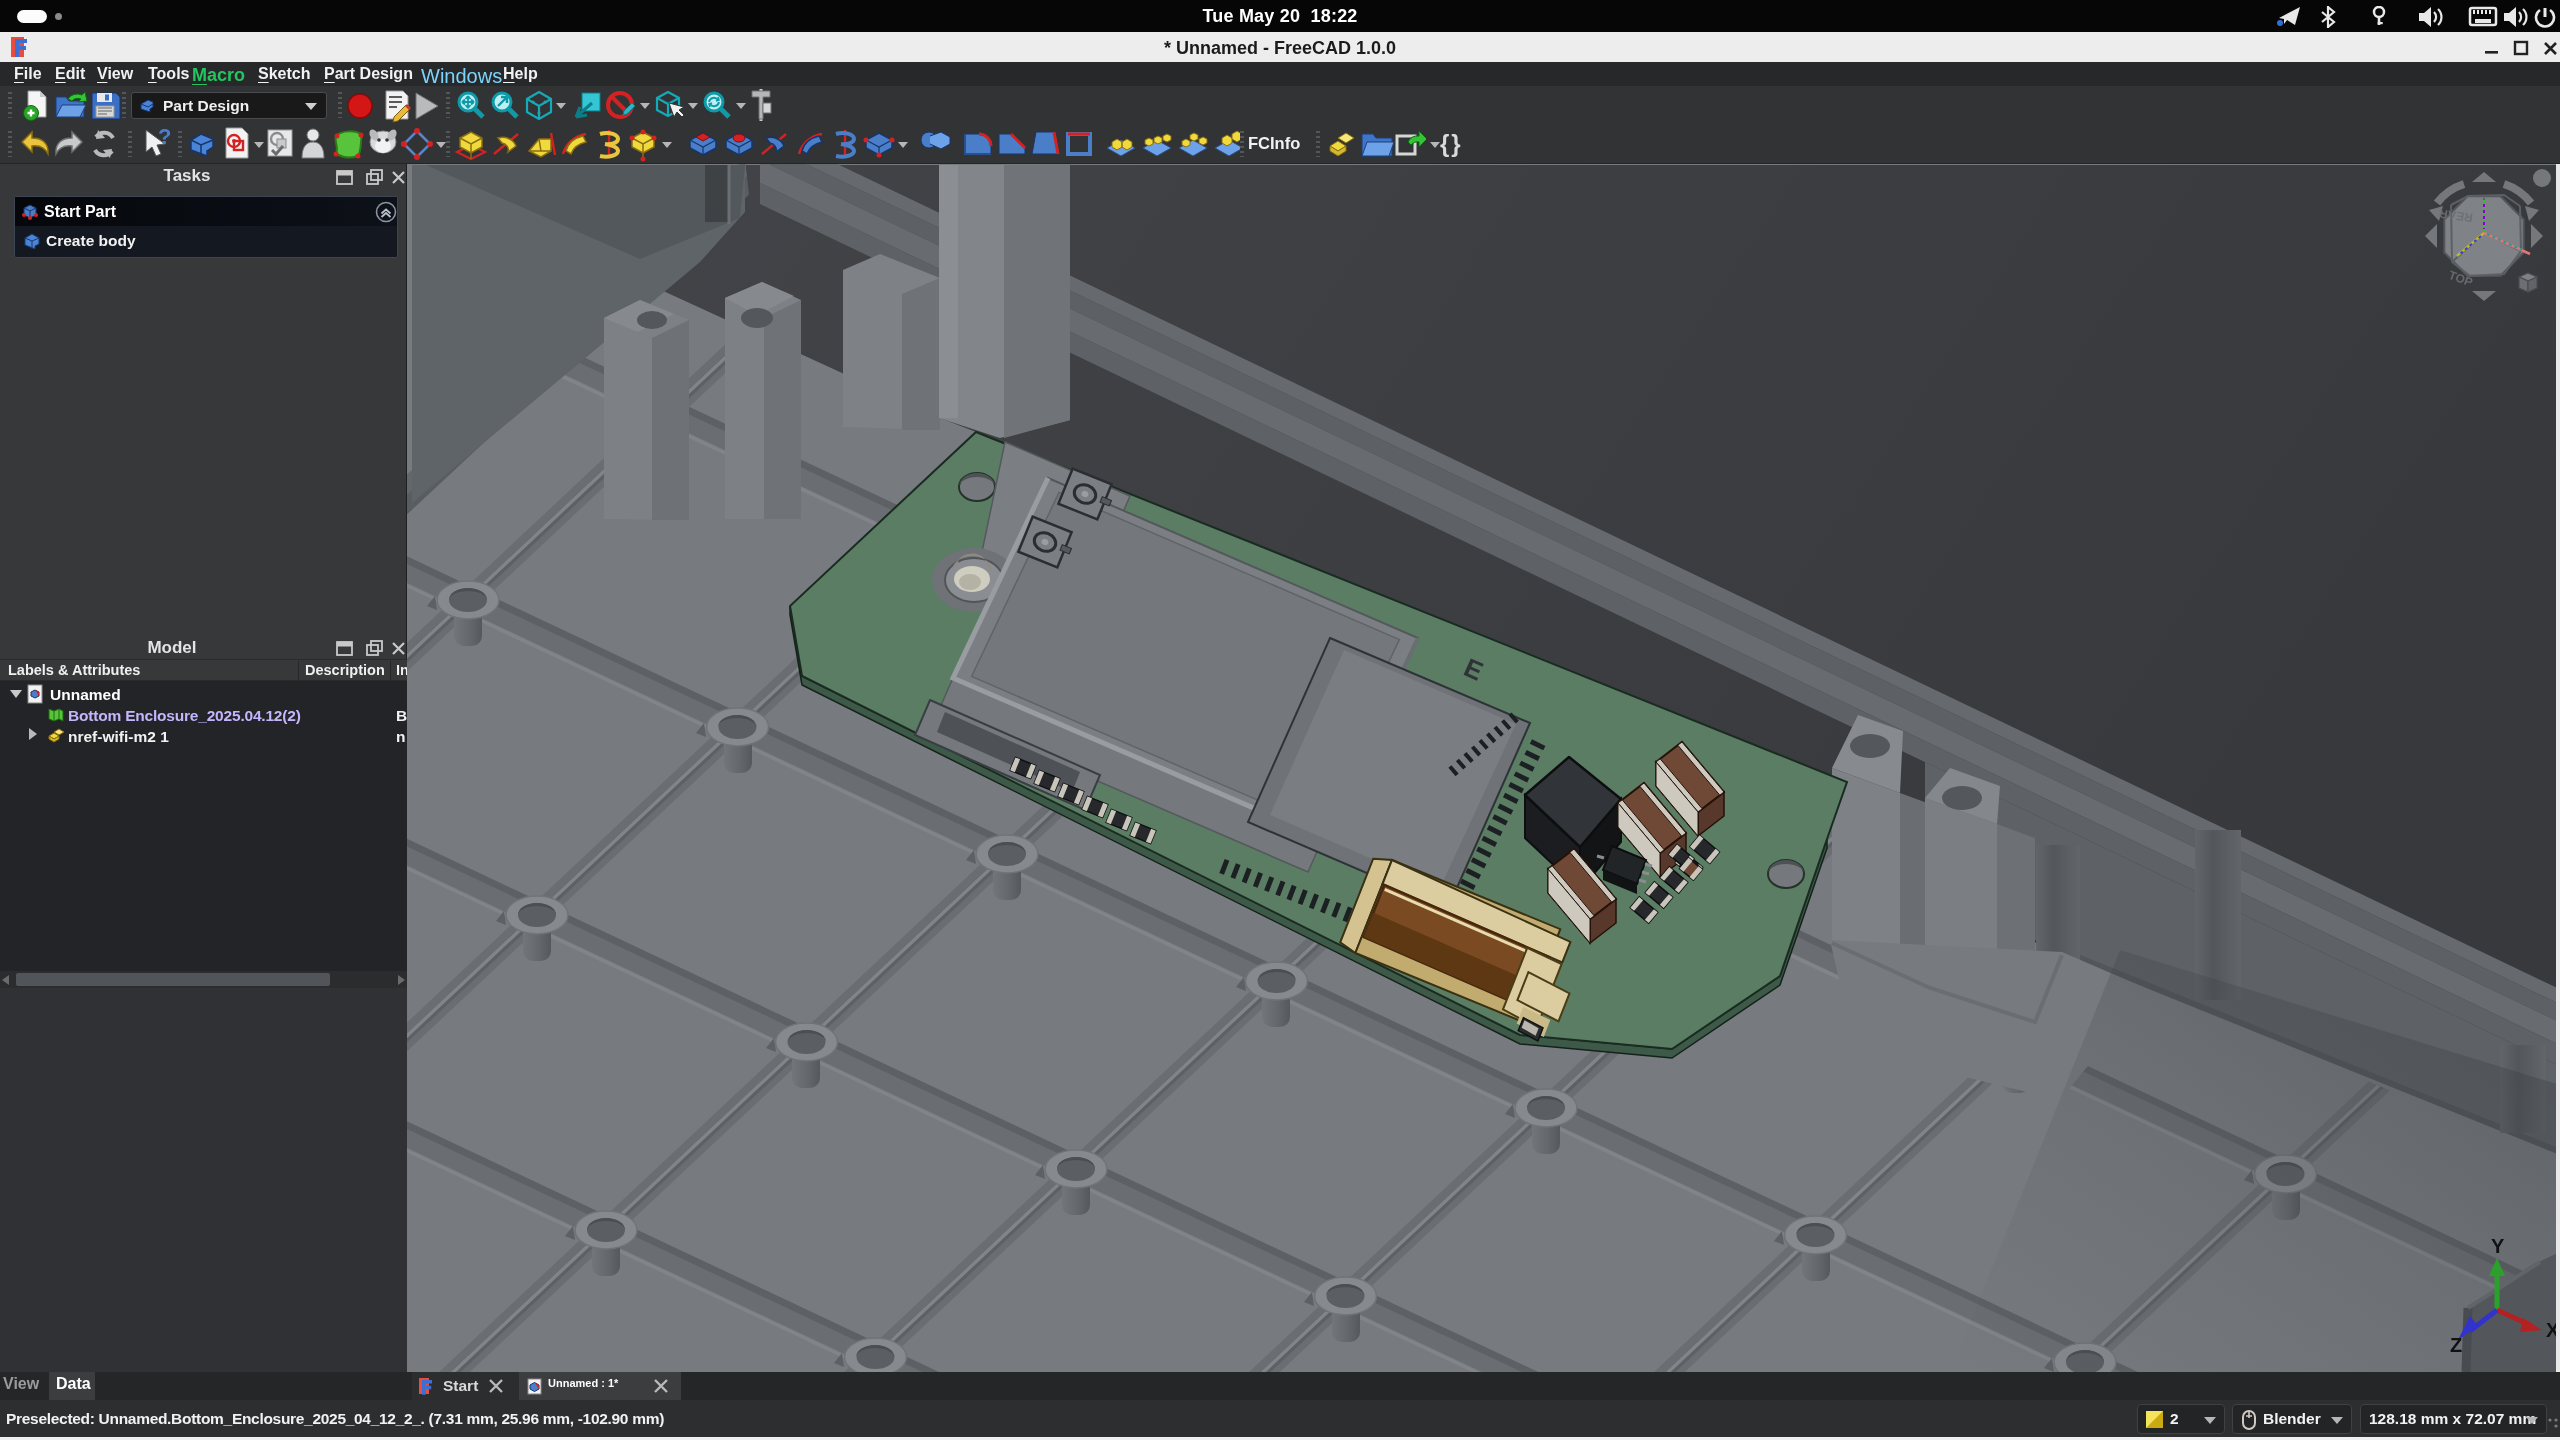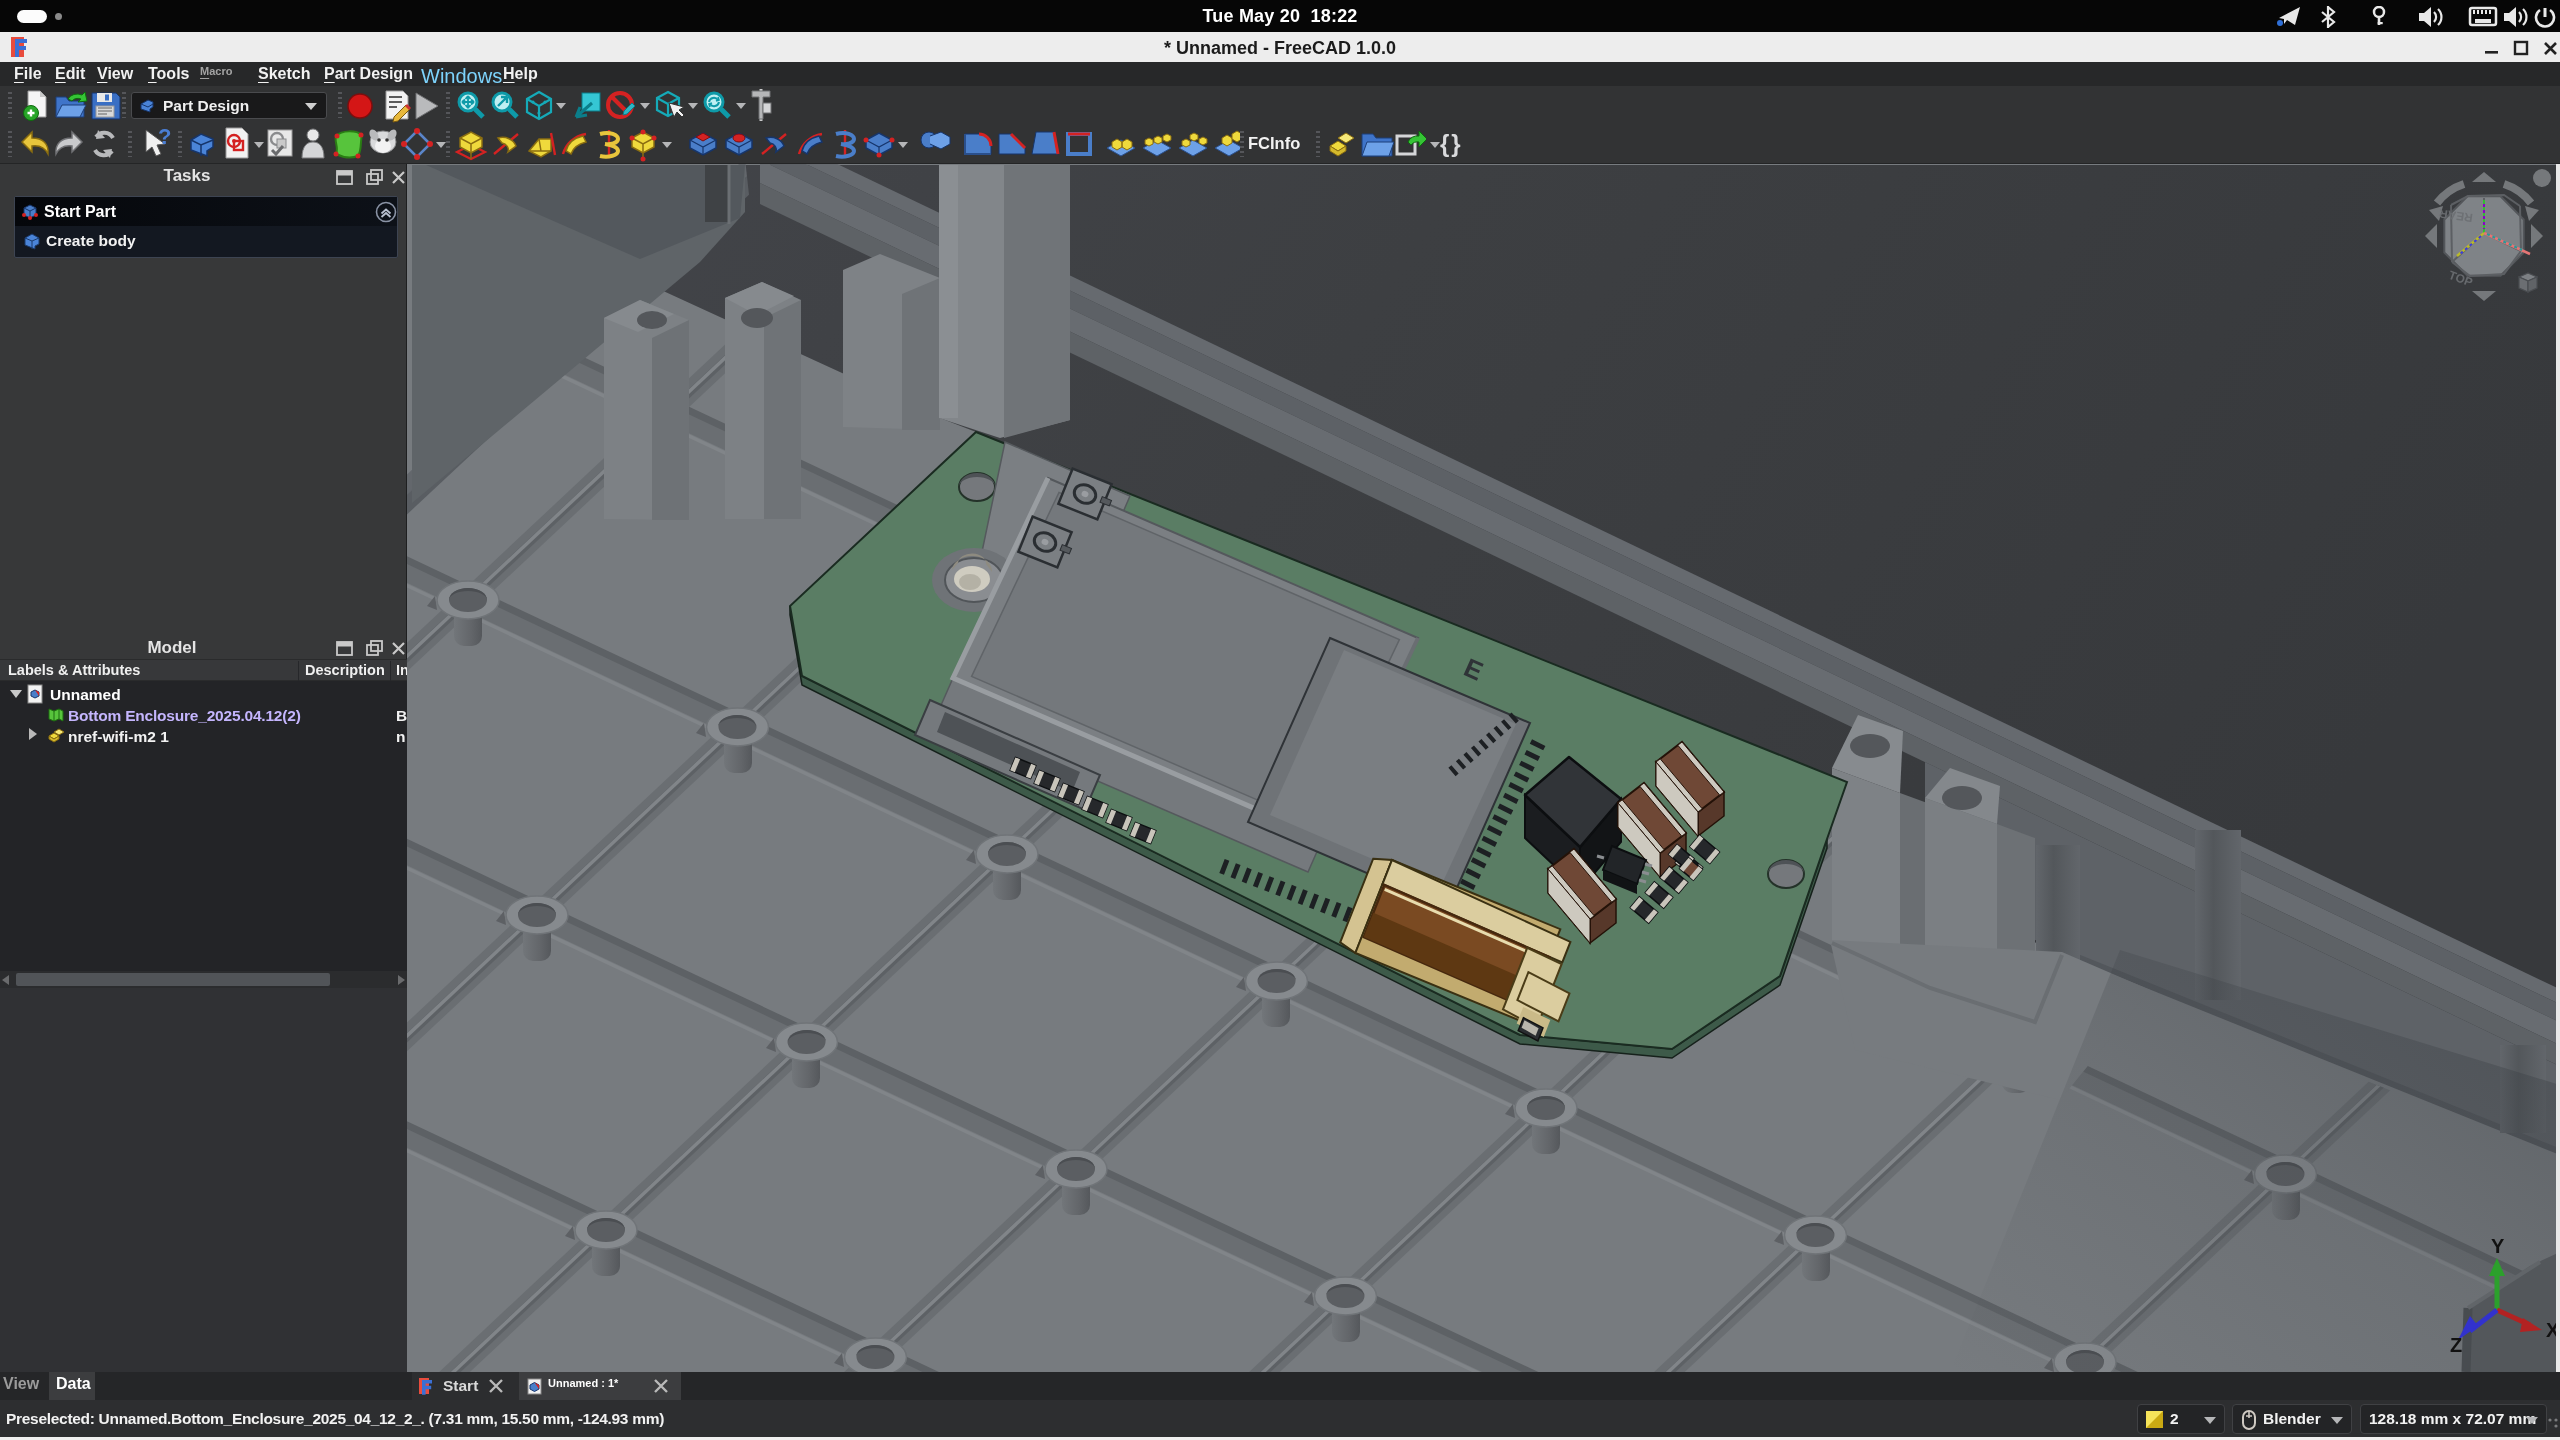--- a/index.html
+++ b/index.html
@@ -39,21 +39,21 @@
 <svg style="position:absolute;left:2484px;top:40px" width="76" height="16" viewBox="0 0 76 16">
 <rect x="1" y="11" width="13" height="2.6" fill="#222"></rect>
 <rect x="31" y="2" width="12" height="12" fill="none" stroke="#222" stroke-width="2.4"></rect>
 <path d="M 61 3 l 11 11 M 72 3 l -11 11" stroke="#222" stroke-width="2.6"></path>
 </svg>
 <div class="abs" style="left:0;top:62px;width:2560px;height:24px;background:#272829"></div>
 <div class="abs" style="left:14px;top:65px;color:#f2f2f2;font-size:16px;font-weight:700"><span style="text-decoration:underline;text-underline-offset:3px">F</span>ile</div>
 <div class="abs" style="left:55px;top:65px;color:#f2f2f2;font-size:16px;font-weight:700"><span style="text-decoration:underline;text-underline-offset:3px">E</span>dit</div>
 <div class="abs" style="left:97px;top:65px;color:#f2f2f2;font-size:16px;font-weight:700"><span style="text-decoration:underline;text-underline-offset:3px">V</span>iew</div>
 <div class="abs" style="left:148px;top:65px;color:#f2f2f2;font-size:16px;font-weight:700"><span style="text-decoration:underline;text-underline-offset:3px">T</span>ools</div>
-<div class="abs" style="left:200px;top:65px;color:#a3a3a3;font-size:11px;font-weight:700"><span style="text-decoration:underline;text-underline-offset:3px">M</span>acro</div>
+<div class="abs" style="left:192px;top:65px;color:#22c55e;font-size:18px;font-weight:700"><span style="text-decoration:underline;text-underline-offset:3px">M</span>acro</div>
 <div class="abs" style="left:258px;top:65px;color:#f2f2f2;font-size:16px;font-weight:700"><span style="text-decoration:underline;text-underline-offset:3px">S</span>ketch</div>
 <div class="abs" style="left:324px;top:65px;color:#f2f2f2;font-size:16px;font-weight:700"><span style="text-decoration:underline;text-underline-offset:3px">P</span>art Design</div>
 <div class="abs" style="left:421px;top:65px;color:#7dd3fc;font-size:20px;font-weight:400"><span style="text-decoration:underline;text-underline-offset:3px">W</span>indows</div>
 <div class="abs" style="left:503px;top:65px;color:#f2f2f2;font-size:16px;font-weight:700"><span style="text-decoration:underline;text-underline-offset:3px">H</span>elp</div>
 <div class="abs" style="left:0;top:86px;width:2560px;height:39px;background:#323334"></div>
 <div class="abs" style="left:0;top:125px;width:2560px;height:39px;background:#323334;border-bottom:1px solid #242526"></div>
 <div class="abs" style="left:8px;top:92px;width:4px;height:26px;background:repeating-linear-gradient(180deg,#55565a 0 2px,#323334 2px 5px)"></div>
 <svg style="position:absolute;left:20px;top:89px" width="34" height="34" viewBox="0 0 34 34">
 <path d="M 8 2 h 12 l 6 6 v 20 h -18 Z" fill="#f5f5f5" stroke="#9a9a9a"></path>
 <path d="M 20 2 l 6 6 h -6 Z" fill="#c9c9c9"></path>
@@ -813,21 +813,21 @@
 <svg style="position:absolute;left:527px;top:1378px" width="16" height="17" viewBox="0 0 16 17">
 <rect x="1" y="1" width="13" height="15" fill="#f2f2f2" stroke="#8a8a8a"></rect>
 <path d="M 3 7 l 4.5 -2.5 l 4.5 2.5 v 4 l -4.5 2.5 l -4.5 -2.5 Z" fill="#4a7ec9" stroke="#16356b"></path>
 <path d="M 7.5 4.5 l 4.5 2.5 v 4" fill="#d42222"></path>
 </svg>
 <div class="abs" style="left:548px;top:1377px;color:#fff;font-size:11px;font-weight:600">Unnamed : 1*</div>
 <svg style="position:absolute;left:654px;top:1379px" width="14" height="14" viewBox="0 0 14 14">
     <path d="M 1 1 l 12 12 M 13 1 l -12 12" stroke="#b9b9b9" stroke-width="2.4"></path>
   </svg>
 <div class="abs" style="left:0;top:1400px;width:2560px;height:37px;background:#2d2e30"></div>
-<div class="abs" style="left:6px;top:1410px;color:#f2f2f2;font-size:15.5px;font-weight:600;letter-spacing:-0.3px">Preselected: Unnamed.Bottom_Enclosure_2025_04_12_2_. (7.31 mm, 15.50 mm, -124.93 mm)</div>
+<div class="abs" style="left:6px;top:1410px;color:#f2f2f2;font-size:15.5px;font-weight:600;letter-spacing:-0.3px">Preselected: Unnamed.Bottom_Enclosure_2025_04_12_2_. (7.31 mm, 25.96 mm, -102.90 mm)</div>
 <div class="abs" style="left:2137px;top:1404px;width:88px;height:30px;background:#232426;border:1px solid #404144;border-radius:4px">
     <div class="abs" style="left:8px;top:6px;width:17px;height:17px;background:linear-gradient(135deg,#f5e35a 48%,#caa913 52%)"></div>
     <div class="abs" style="left:32px;top:5px;color:#f2f2f2;font-size:15.5px;font-weight:700">2</div>
     <div class="abs" style="left:66px;top:12px;width:0;height:0;border-left:6px solid transparent;border-right:6px solid transparent;border-top:7px solid #b5b6b8"></div>
   </div>
 <div class="abs" style="left:2232px;top:1404px;width:120px;height:30px;background:#232426;border:1px solid #404144;border-radius:4px">
     <svg style="position:absolute;left:8px;top:5px" width="16" height="20" viewBox="0 0 16 20">
       <rect x="2" y="1" width="12" height="18" rx="6" fill="none" stroke="#cfc9c2" stroke-width="2"></rect>
       <path d="M 8 1 v 7 M 5 6 h 6" stroke="#cfc9c2" stroke-width="1.6"></path>
     </svg>

